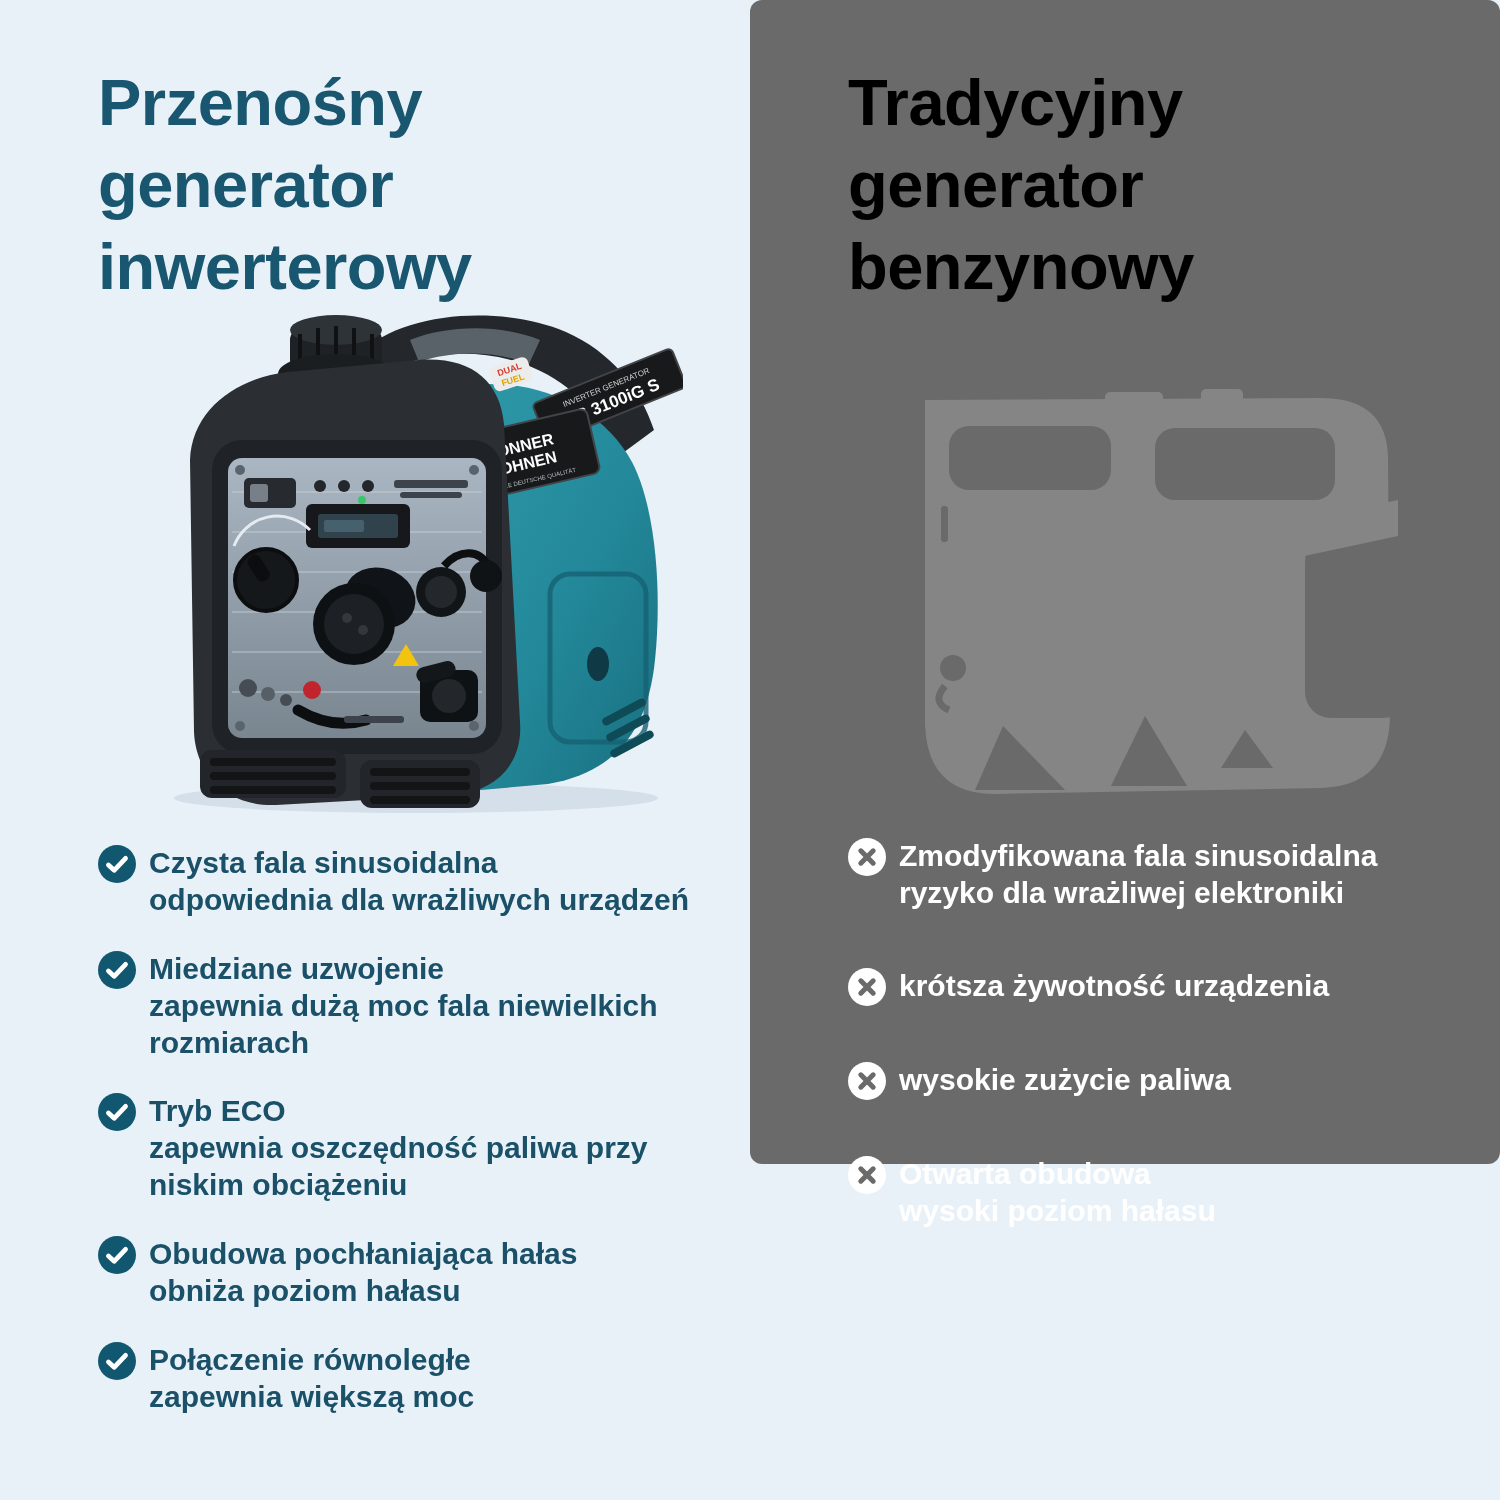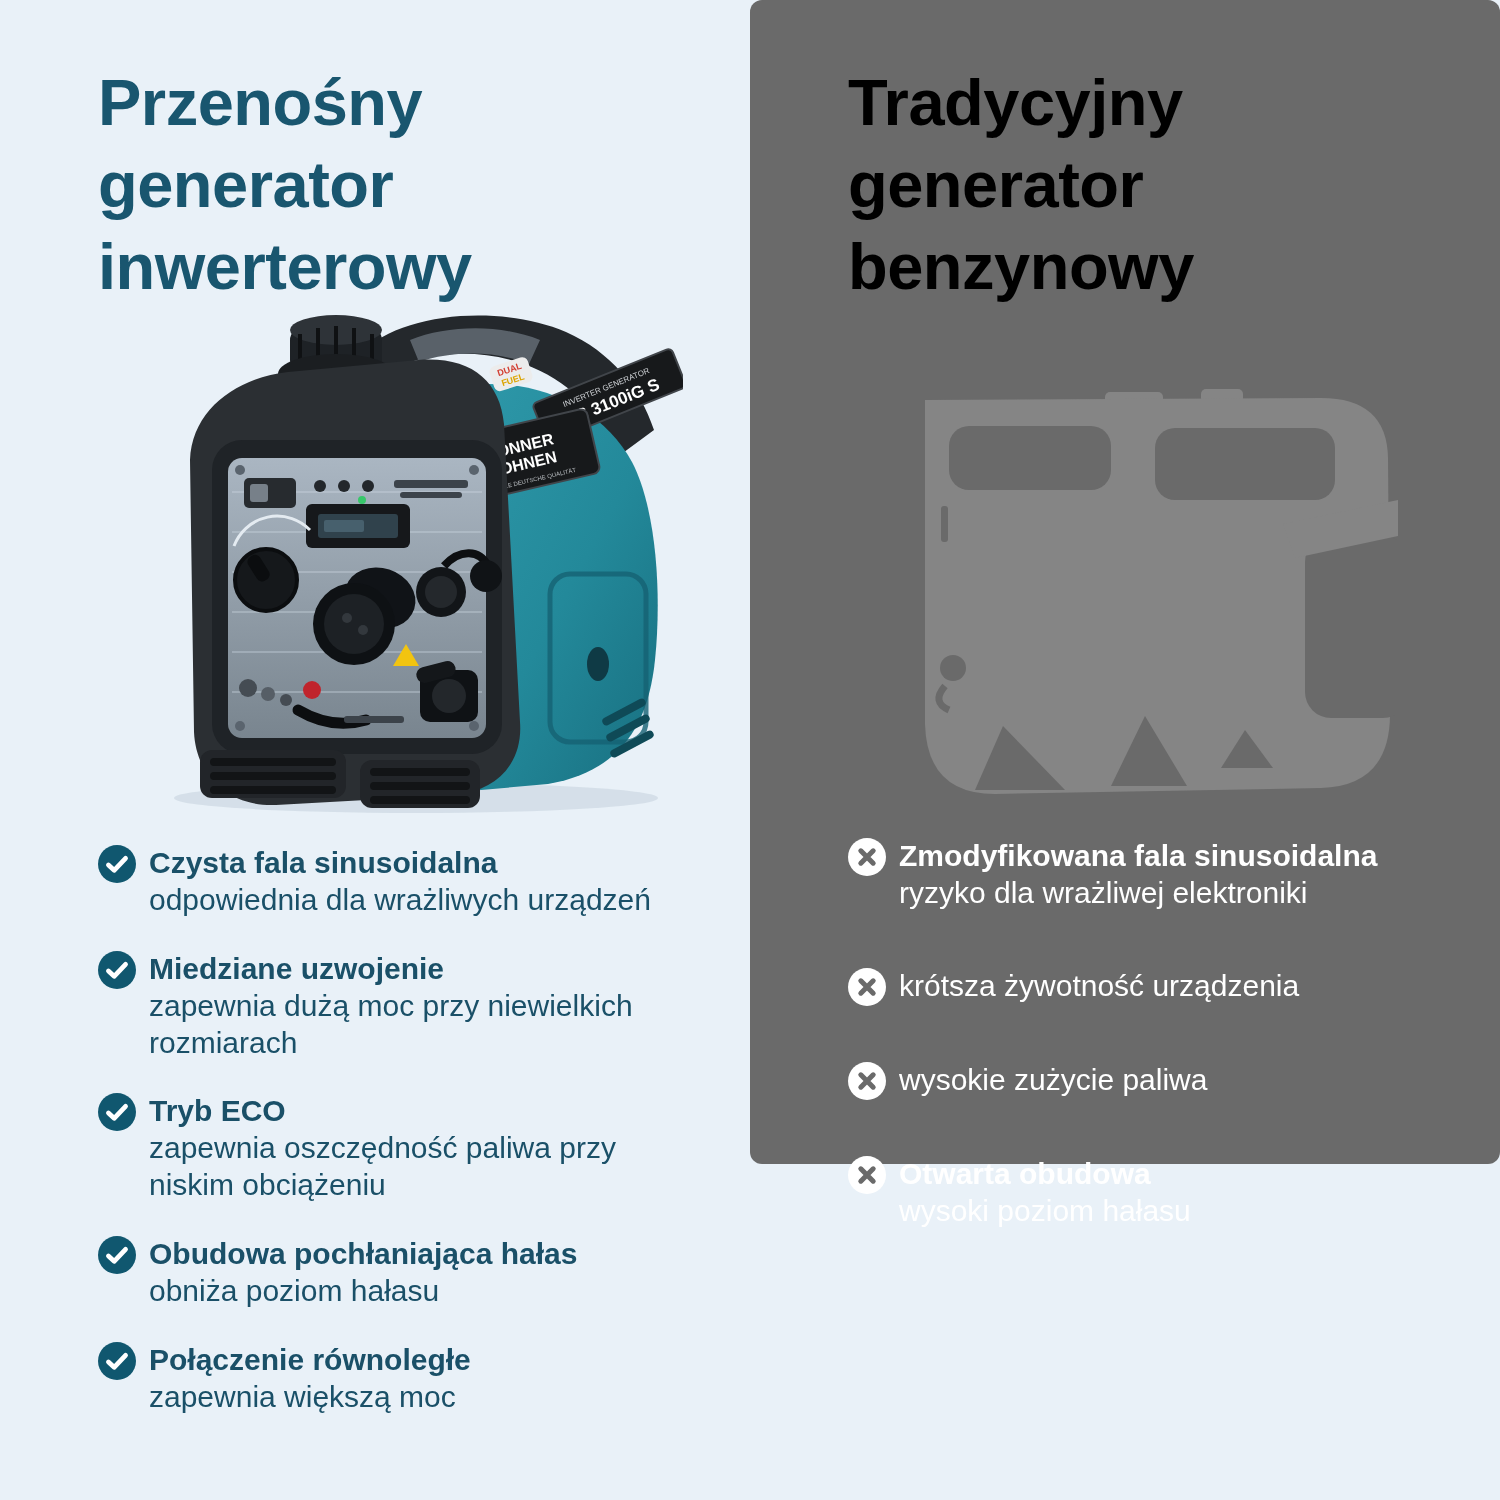--- a/index.html
+++ b/index.html
@@ -19,21 +19,21 @@
 
   .features{position:absolute;left:98px;display:flex;flex-direction:column;}
   .panel-left .features{top:845px;width:598px;gap:32px;}
   .panel-right .features{top:838px;width:640px;gap:56px;}
   .feature{display:flex;align-items:flex-start;gap:13px;}
   .badge{flex:0 0 38px;width:38px;height:38px;margin-top:0;}
   .ftext{font-size:30px;line-height:1.23;}
   .panel-left .ftext{color:#1a5068;}
   .panel-right .ftext{color:#ffffff;}
   .ftitle{font-weight:700;}
-  .fdesc{font-weight:400;}
+  .fdesc{font-weight:700;}
 </style>
 </head>
 <body>
 
 <div id="canvas">
 
   <div class="panel panel-left">
     <h1 class="title">Przenośny
 generator
 inwerterowy</h1>
@@ -176,21 +176,21 @@
             <div class="fdesc">odpowiednia dla wrażliwych urządzeń</div>
           </div>
       </div>
       <div class="feature">
         <svg class="badge" viewBox="0 0 24 24">
             <circle cx="12" cy="12" r="12" fill="#10576f"></circle>
             <path d="M6.6,12.6 L10.2,16 L17.4,8.4" fill="none" stroke="#fff" stroke-width="3" stroke-linecap="round" stroke-linejoin="round"></path>
           </svg>
         <div class="ftext">
             <div class="ftitle">Miedziane uzwojenie</div>
-            <div class="fdesc">zapewnia dużą moc przy niewielkich rozmiarach</div>
+            <div class="fdesc">zapewnia dużą moc fala niewielkich rozmiarach</div>
           </div>
       </div>
       <div class="feature">
         <svg class="badge" viewBox="0 0 24 24">
             <circle cx="12" cy="12" r="12" fill="#10576f"></circle>
             <path d="M6.6,12.6 L10.2,16 L17.4,8.4" fill="none" stroke="#fff" stroke-width="3" stroke-linecap="round" stroke-linejoin="round"></path>
           </svg>
         <div class="ftext">
             <div class="ftitle">Tryb ECO</div>
             <div class="fdesc">zapewnia oszczędność paliwa przy niskim obciążeniu</div>

